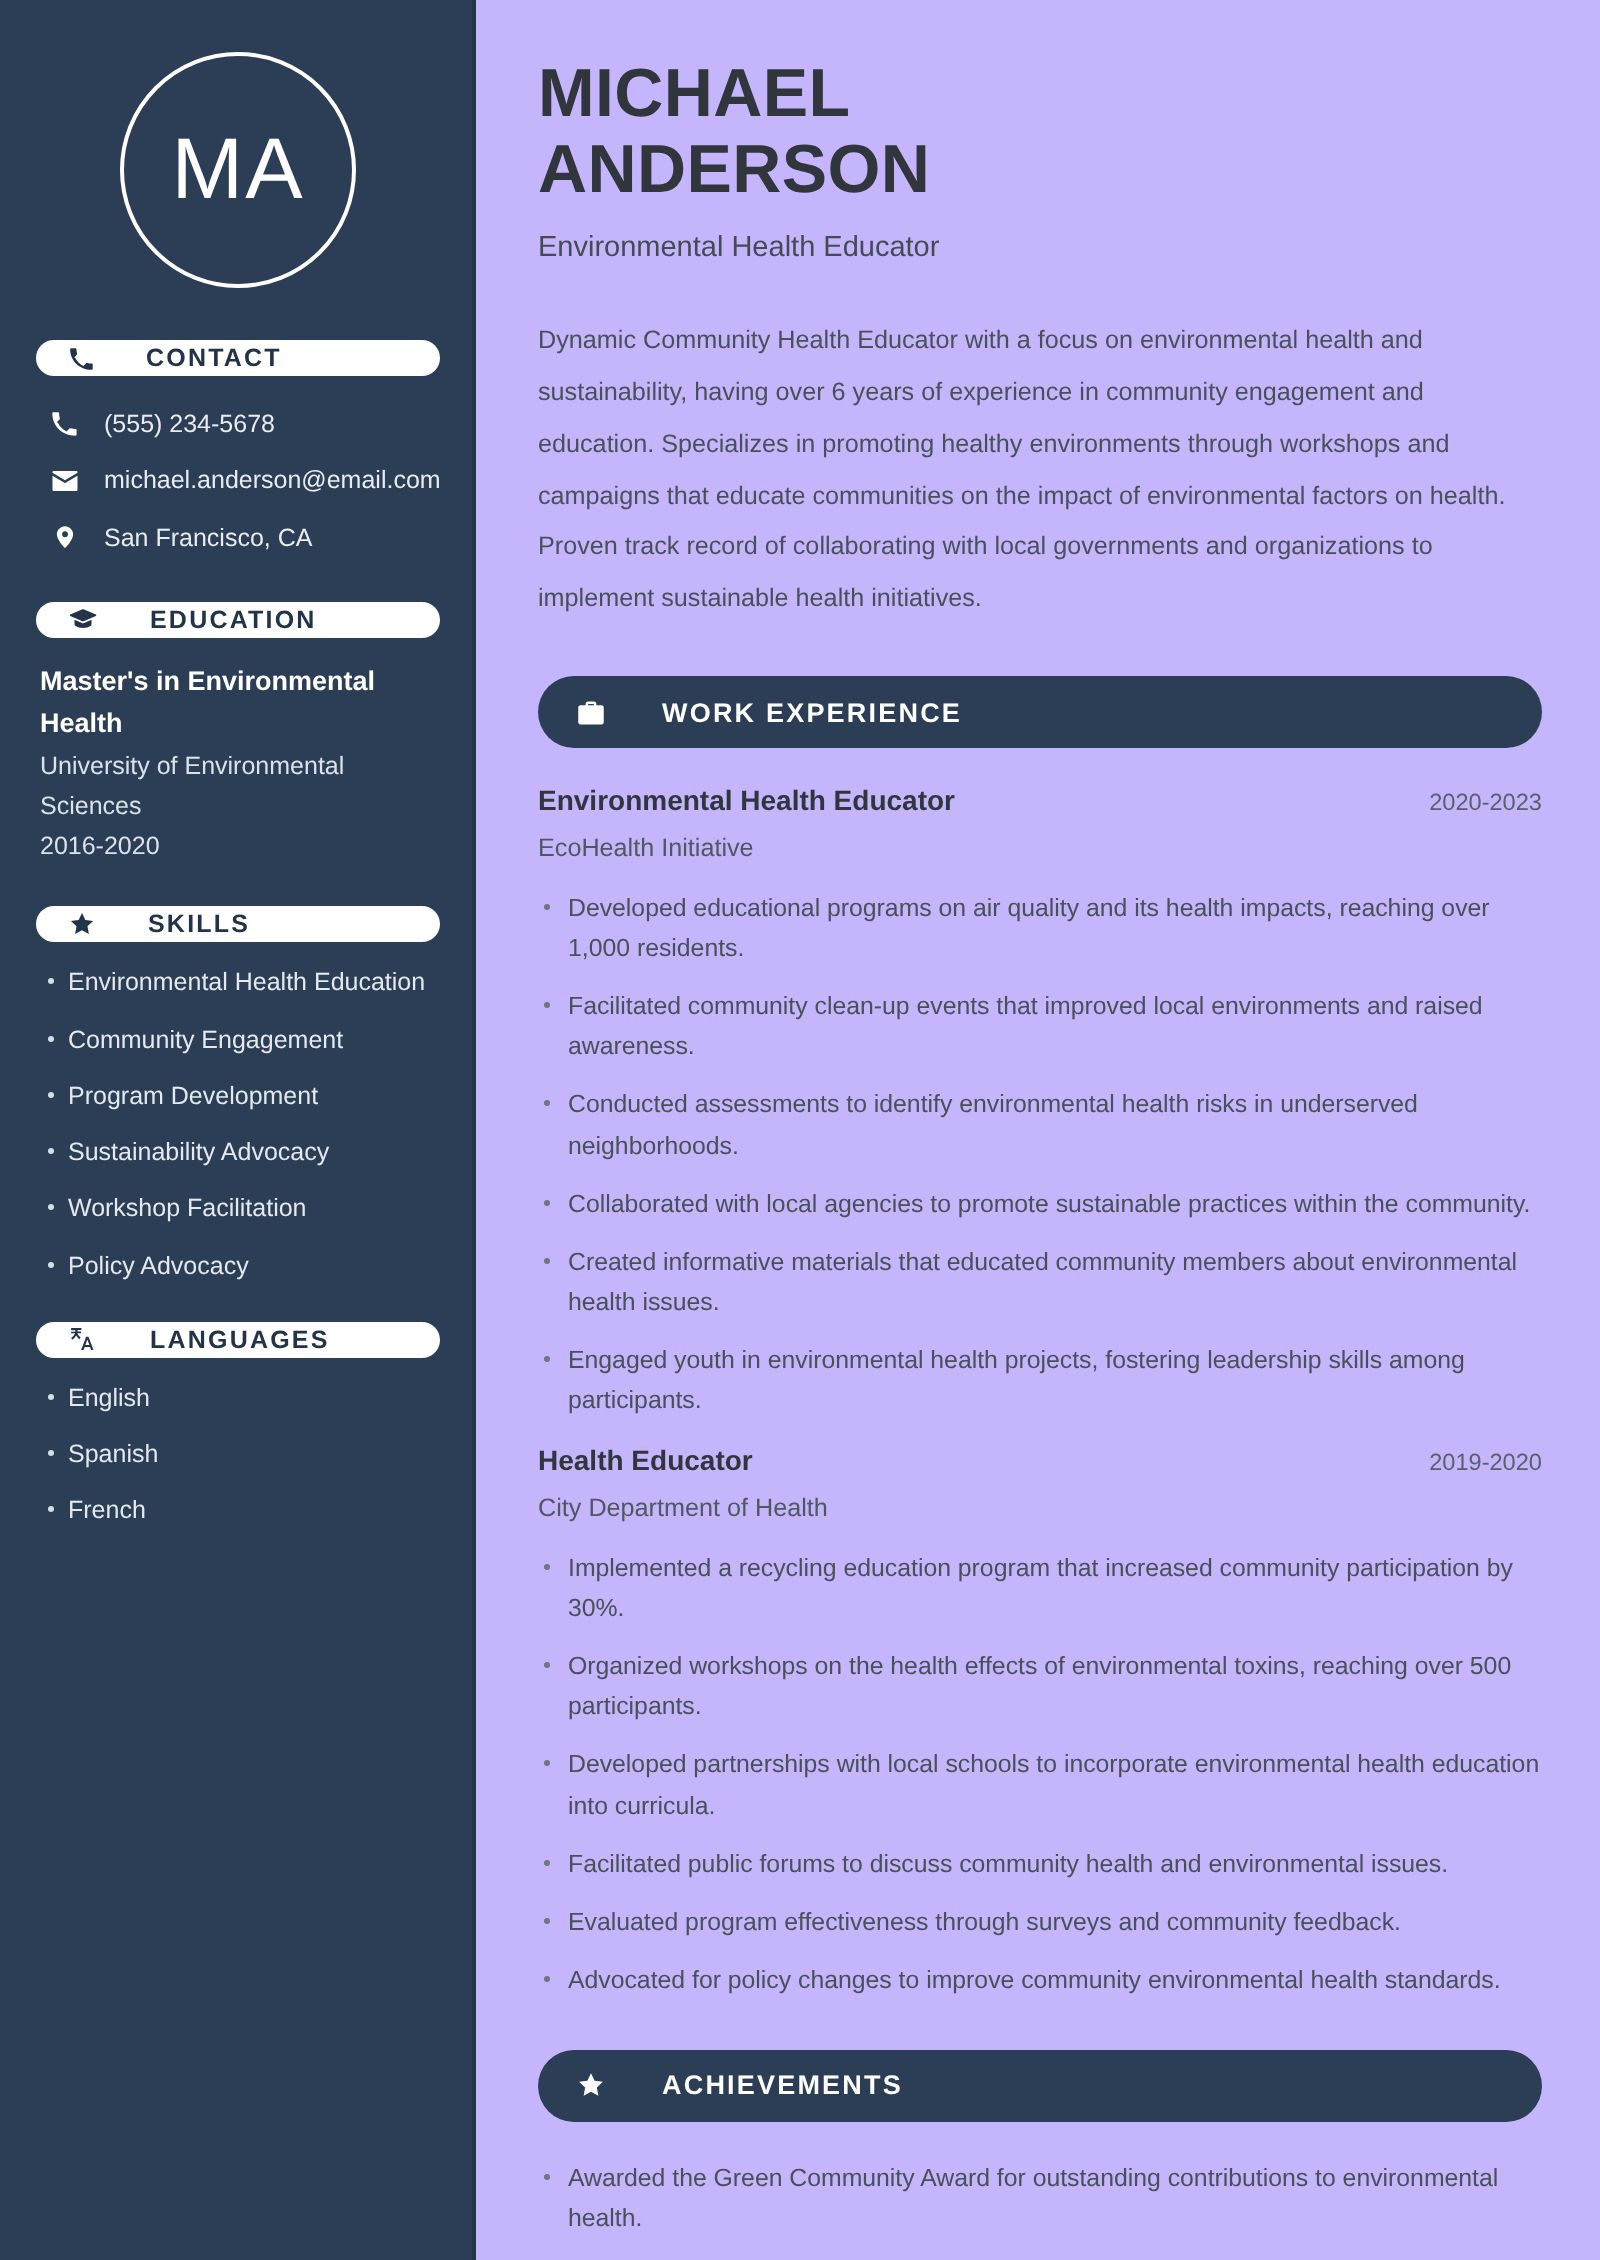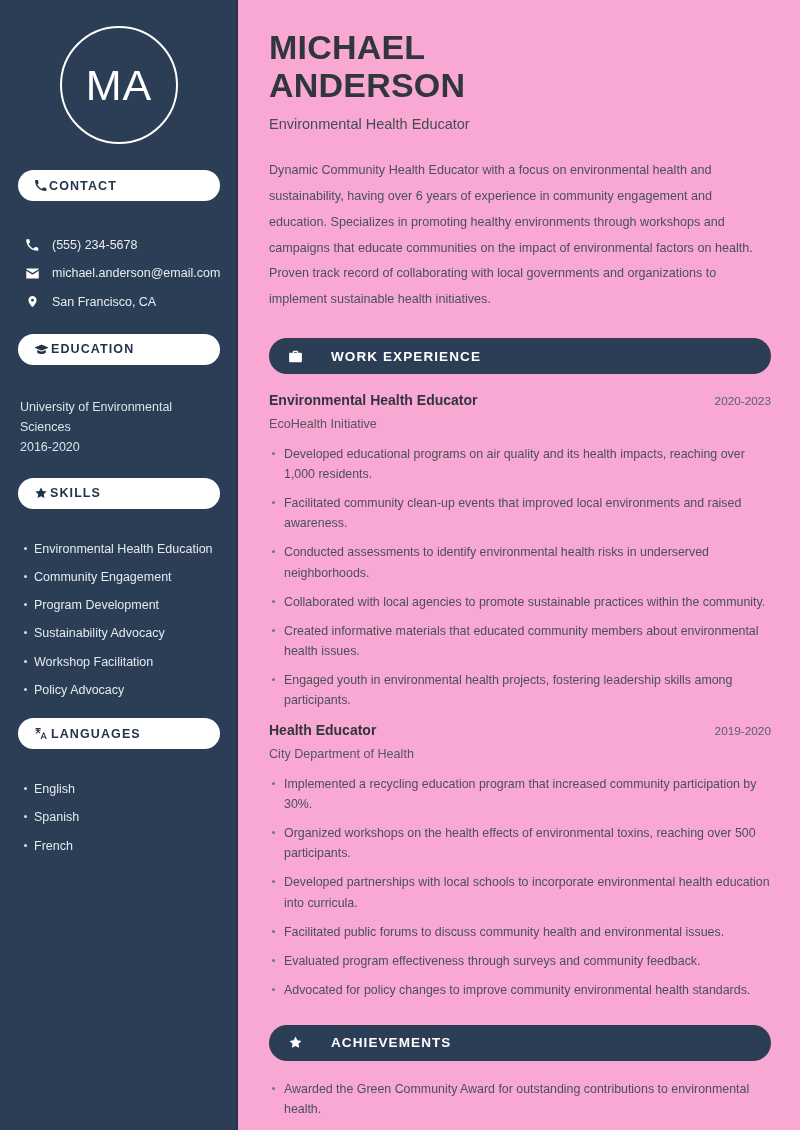--- a/index.html
+++ b/index.html
@@ -14,21 +14,21 @@
     font-family: "Liberation Sans", sans-serif;
     background: #f7f8f9;
     color: #2f3640;
     -webkit-font-smoothing: antialiased;
   }
 
   .resume {
     display: flex;
     width: 800px;
     height: 1130px;
-    background: #f9a8d4;
+    background: #c4b5fd;
   }
 
   
   .sidebar {
     width: 238px;
     flex: 0 0 238px;
     background: #2c3e55;
     color: #ffffff;
     padding: 0 18px;
     position: relative;
@@ -59,26 +59,26 @@
     font-size: 43px;
     font-weight: 400;
     letter-spacing: 1px;
   }
 
   
   .pill-light {
     background: #ffffff;
     color: #22344a;
     border-radius: 999px;
-    height: 31px;
+    height: 18px;
     display: flex;
     align-items: center;
-    gap: 2px;
+    gap: 26px;
     padding: 0 16px;
-    margin-bottom: 32px;
+    margin-bottom: 12px;
   }
   .pill-light .pill-label {
     font-size: 12.5px;
     font-weight: bold;
     letter-spacing: 1.1px;
   }
   .pill-light .ico { display: flex; align-items: center; }
   .pill-light .ico svg { display: block; }
 
   .sb-section { margin-bottom: 20px; }
@@ -295,20 +295,21 @@
     <section class="sb-section edu">
       <div class="pill-light">
         <span class="ico">
           <svg width="15" height="15" viewBox="0 0 24 24" fill="#22344a">
               <path d="M11.6 4.2 1.8 8.4c-.5.2-.5.9 0 1.1l9.8 4.2c.3.1.6.1.9 0l9.8-4.2c.5-.2.5-.9 0-1.1l-9.8-4.2c-.3-.1-.6-.1-.9 0z"></path>
               <path d="M5.2 12.6v3.6c0 .5.3 1 .8 1.3 1.5.9 3.7 1.6 6 1.6s4.5-.7 6-1.6c.5-.3.8-.8.8-1.3v-3.6l-6 2.6c-.5.2-1.1.2-1.6 0l-6-2.6z"></path>
             </svg>
         </span>
         <span class="pill-label">EDUCATION</span>
       </div>
+      <div class="edu-degree">Master's in Environmental Health</div>
       <div class="edu-school">University of Environmental Sciences</div>
       <div class="edu-years">2016-2020</div>
     </section>
 
     <section class="sb-section">
       <div class="pill-light">
         <span class="ico">
           <svg width="14" height="14" viewBox="0 0 24 24" fill="#22344a">
               <path d="M12 2.5l2.9 6 6.6.9-4.8 4.6 1.2 6.5-5.9-3.1-5.9 3.1 1.2-6.5L2.5 9.4l6.6-.9 2.9-6z"></path>
             </svg>

